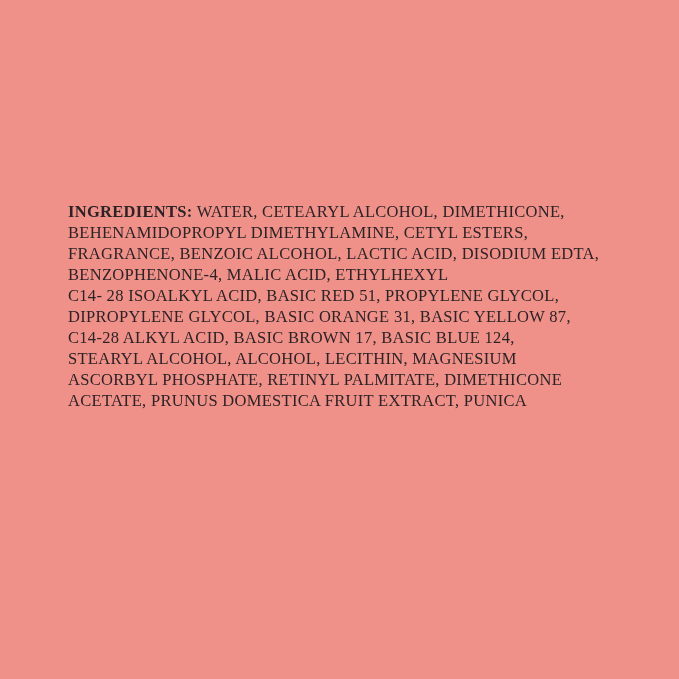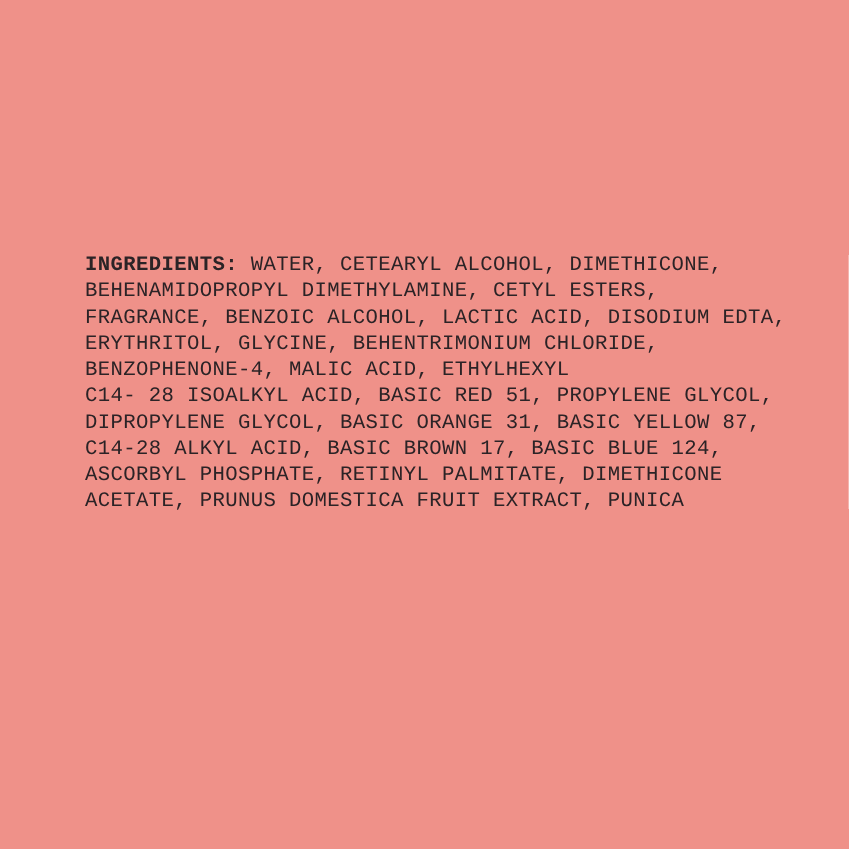--- a/index.html
+++ b/index.html
@@ -5,21 +5,21 @@
   html, body {
     margin: 0;
     padding: 0;
   }
   .page {
     position: relative;
     width: 679px;
     height: 679px;
     background: #EF9189;
     overflow: hidden;
-    font-family: Liberation Mono, monospace;
+    font-family: Liberation Serif, serif;
   }
   .label-block {
     position: absolute;
     left: 68px;
     top: 201px;
     width: 560px;
     color: #2B2326;
     font-size: 16.5px;
     line-height: 21px;
     letter-spacing: 0.3px;
@@ -33,21 +33,21 @@
   }
 </style>
 </head>
 <body>
 
 <div class="page">
   <div class="label-block">
     <div class="line"><span class="bold">INGREDIENTS:</span><span> WATER, CETEARYL ALCOHOL, DIMETHICONE,</span></div>
     <div class="line">BEHENAMIDOPROPYL DIMETHYLAMINE, CETYL ESTERS,</div>
     <div class="line">FRAGRANCE, BENZOIC ALCOHOL, LACTIC ACID, DISODIUM EDTA,</div>
-    <div class="line">ERYTHRITOL, GLYCINE, BEHENTRIMONIUM CHLORIDE,</div>
     <div class="line">BENZOPHENONE-4, MALIC ACID, ETHYLHEXYL</div>
     <div class="line">C14- 28 ISOALKYL ACID, BASIC RED 51, PROPYLENE GLYCOL,</div>
     <div class="line">DIPROPYLENE GLYCOL, BASIC ORANGE 31, BASIC YELLOW 87,</div>
     <div class="line">C14-28 ALKYL ACID, BASIC BROWN 17, BASIC BLUE 124,</div>
+    <div class="line">STEARYL ALCOHOL, ALCOHOL, LECITHIN, MAGNESIUM</div>
     <div class="line">ASCORBYL PHOSPHATE, RETINYL PALMITATE, DIMETHICONE</div>
     <div class="line">ACETATE, PRUNUS DOMESTICA FRUIT EXTRACT, PUNICA</div>
   </div>
 </div>
 
 </body></html>

